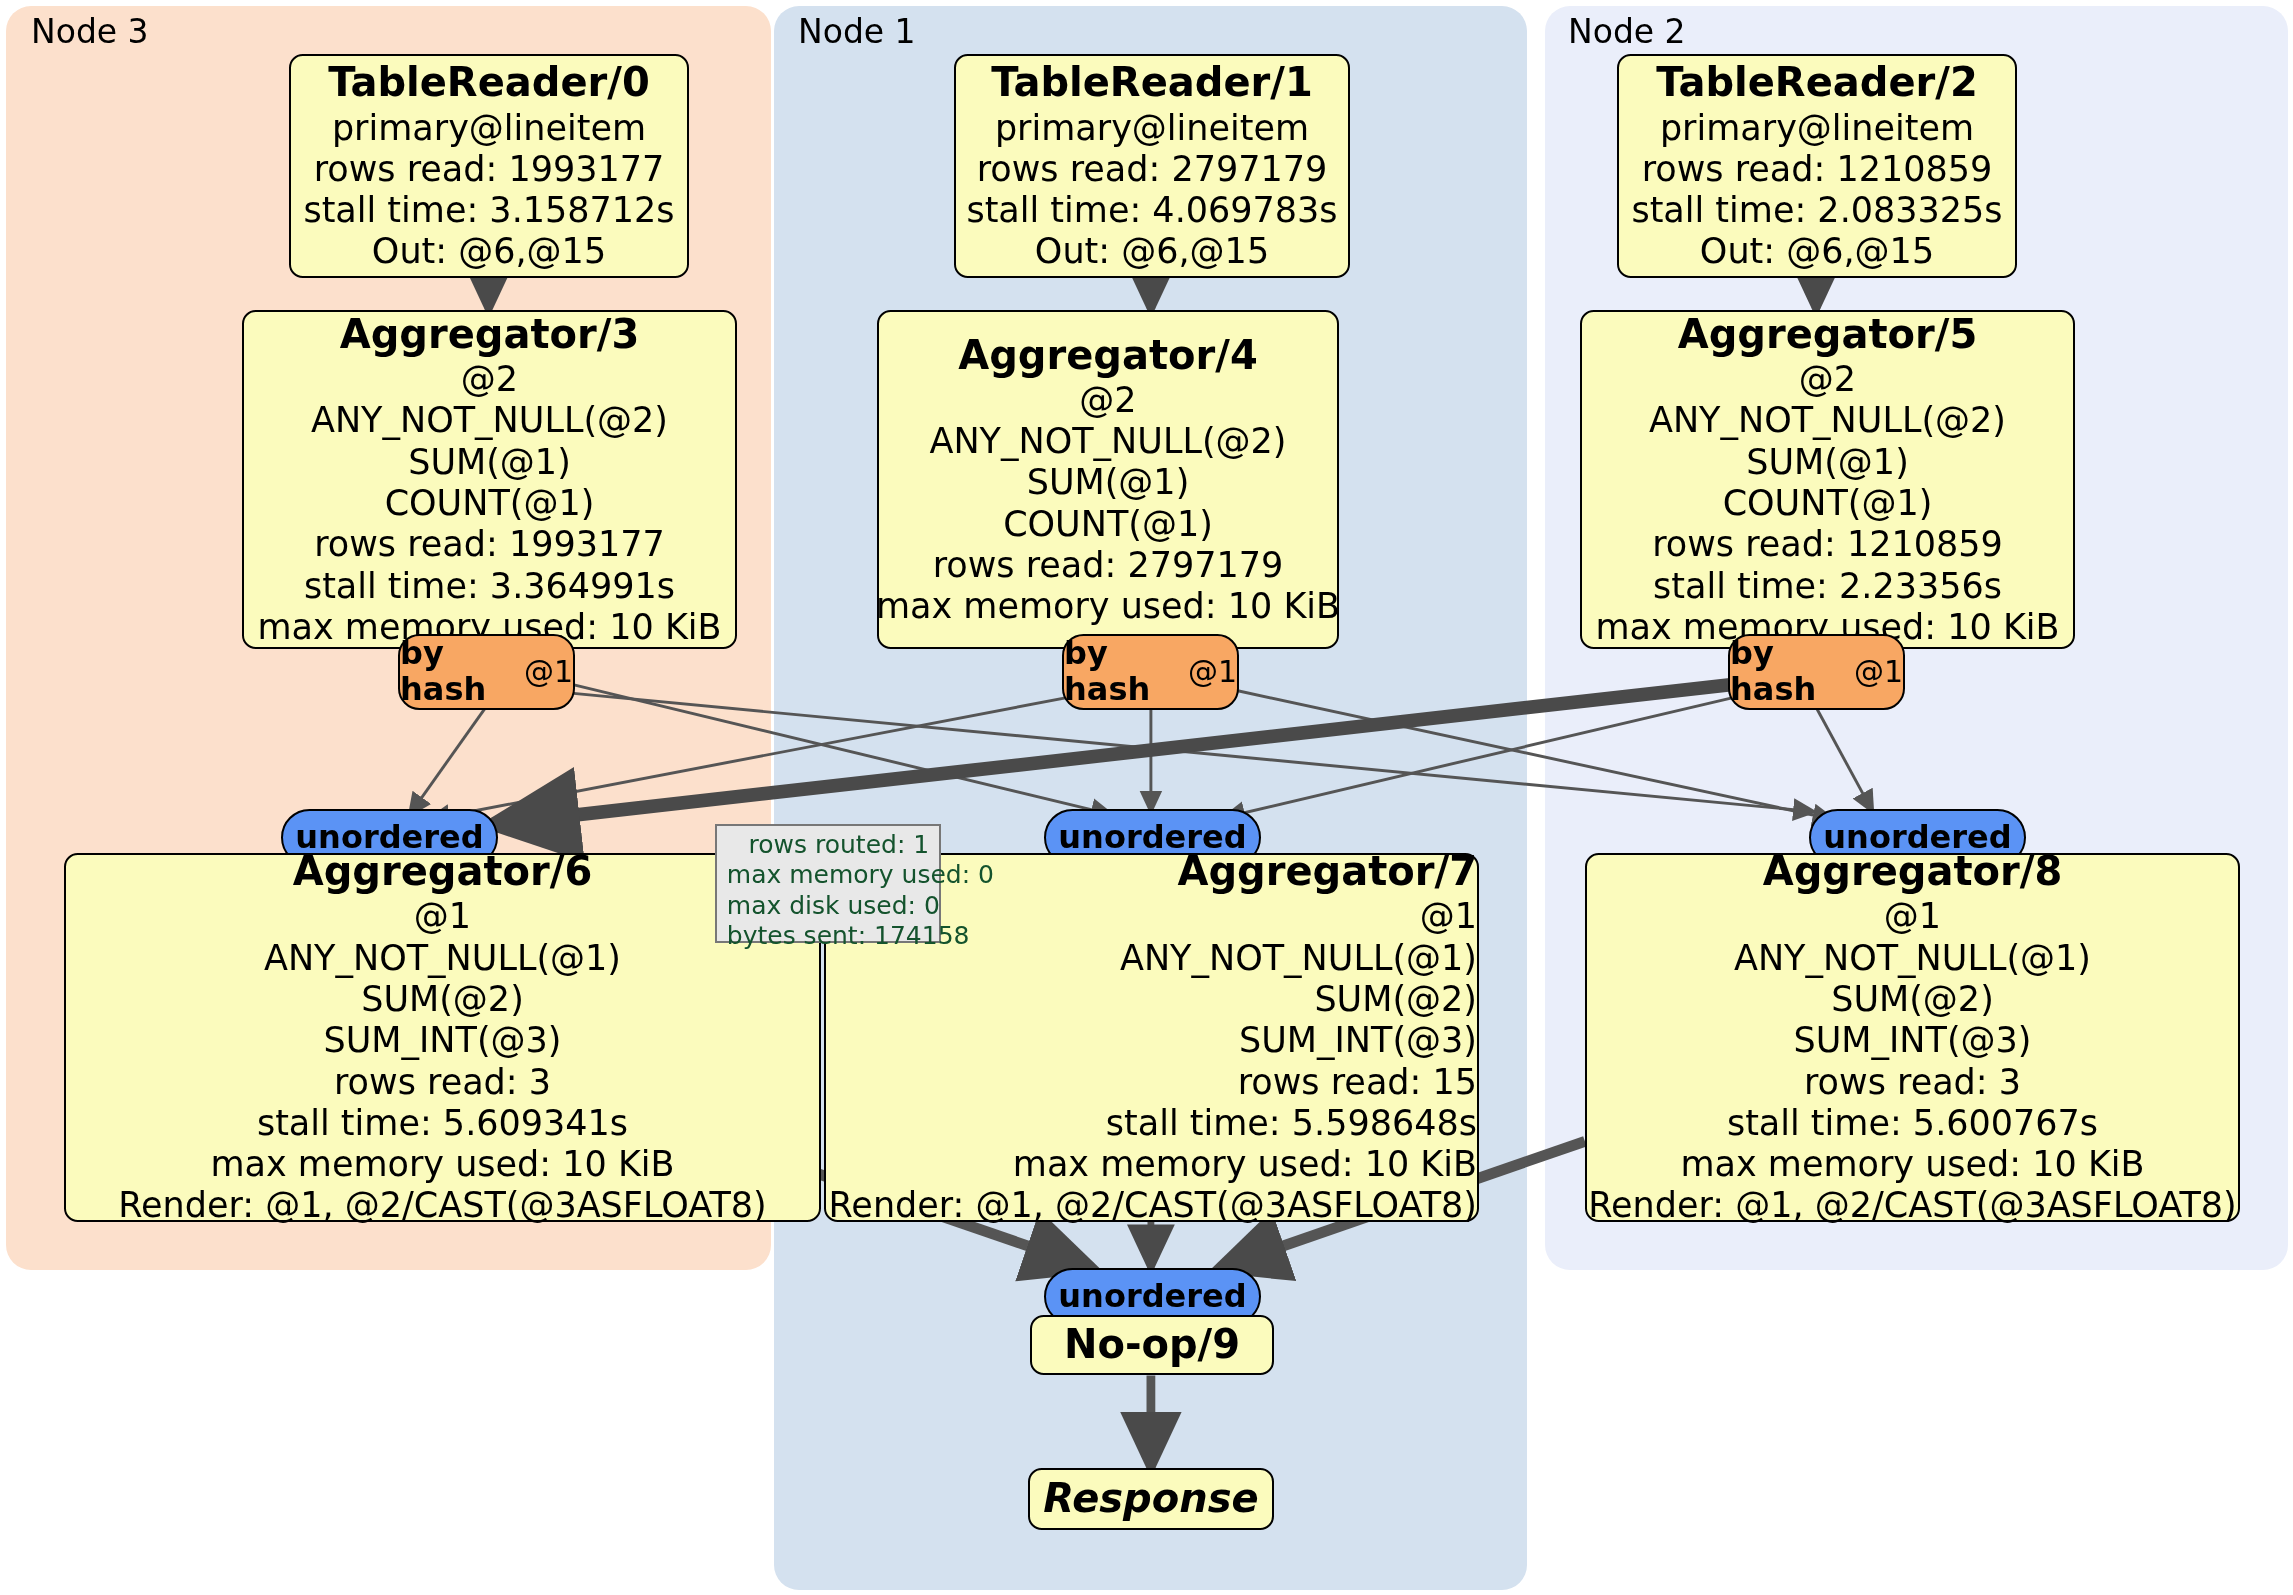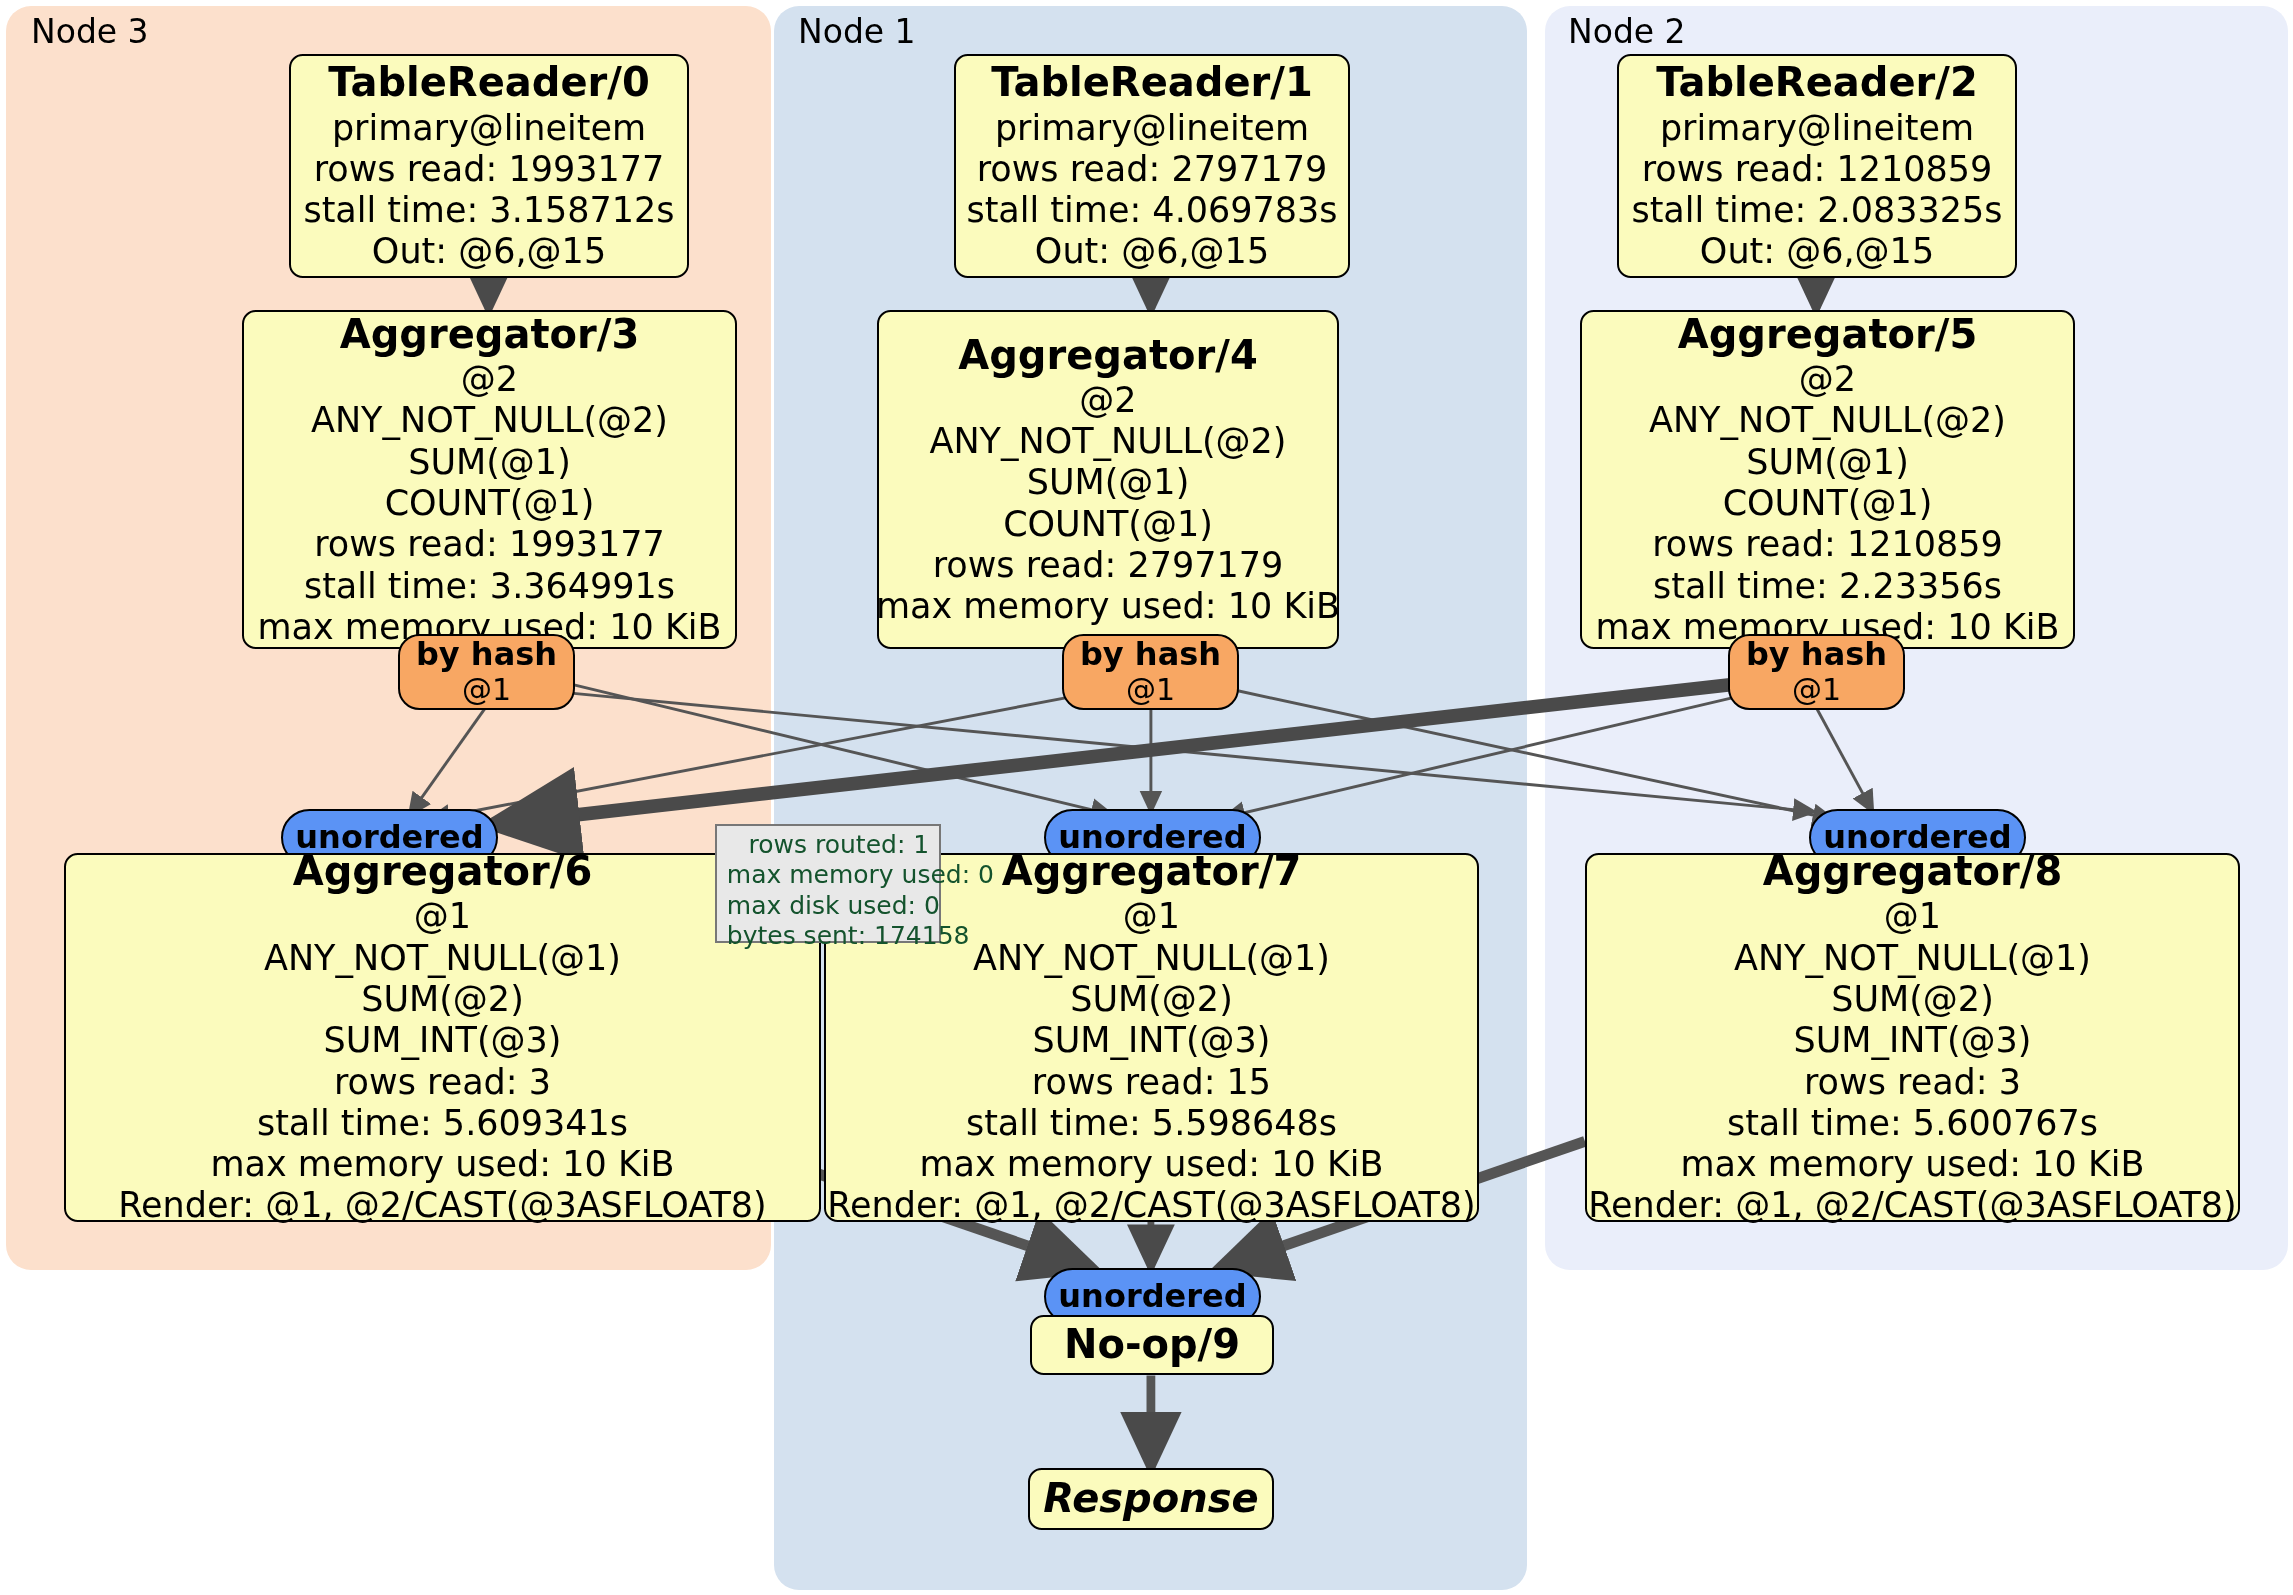--- a/index.html
+++ b/index.html
@@ -22,21 +22,21 @@
     background:#fbfbbd;border:2.9px solid #000;border-radius:13.7px;
     text-align:center;color:#000;
     display:flex;flex-direction:column;justify-content:center;align-items:center;
     line-height:1.18;
   }
   .node .title{font-weight:bold;font-size:40px;margin-bottom:1px;white-space:nowrap;}
   .node .line{font-size:35px;white-space:nowrap;}
 
   .pill{
     position:absolute;box-sizing:border-box;border:2.9px solid #000;
-    display:flex;flex-direction:column;justify-content:center;align-items:center;
+    display:flex;flex-direction:row;justify-content:center;align-items:center;
     text-align:left;line-height:1.12;
   }
   .pill.hash{
     background:#f8a763;border-radius:21.5px;
   }
   .pill.hash .title{font-weight:bold;font-size:32px;}
   .pill.hash .sub{font-size:30px;}
   .pill.unordered{
     background:#5b93f5;border-radius:974px;
   }
@@ -218,21 +218,21 @@
     <div class="line">@1</div>
     <div class="line">ANY_NOT_NULL(@1)</div>
     <div class="line">SUM(@2)</div>
     <div class="line">SUM_INT(@3)</div>
     <div class="line">rows read: 3</div>
     <div class="line">stall time: 5.609341s</div>
     <div class="line">max memory used: 10 KiB</div>
     <div class="line">Render: @1, @2/CAST(@3ASFLOAT8)</div>
   </div>
 
-  <div class="node" style="left:824px;top:853px;width:655px;height:369px;">
+  <div class="node" style="left:824px;top:853px;width:655px;height:369px;align-items:flex-end;">
     <div class="title">Aggregator/7</div>
     <div class="line">@1</div>
     <div class="line">ANY_NOT_NULL(@1)</div>
     <div class="line">SUM(@2)</div>
     <div class="line">SUM_INT(@3)</div>
     <div class="line">rows read: 15</div>
     <div class="line">stall time: 5.598648s</div>
     <div class="line">max memory used: 10 KiB</div>
     <div class="line">Render: @1, @2/CAST(@3ASFLOAT8)</div>
   </div>

